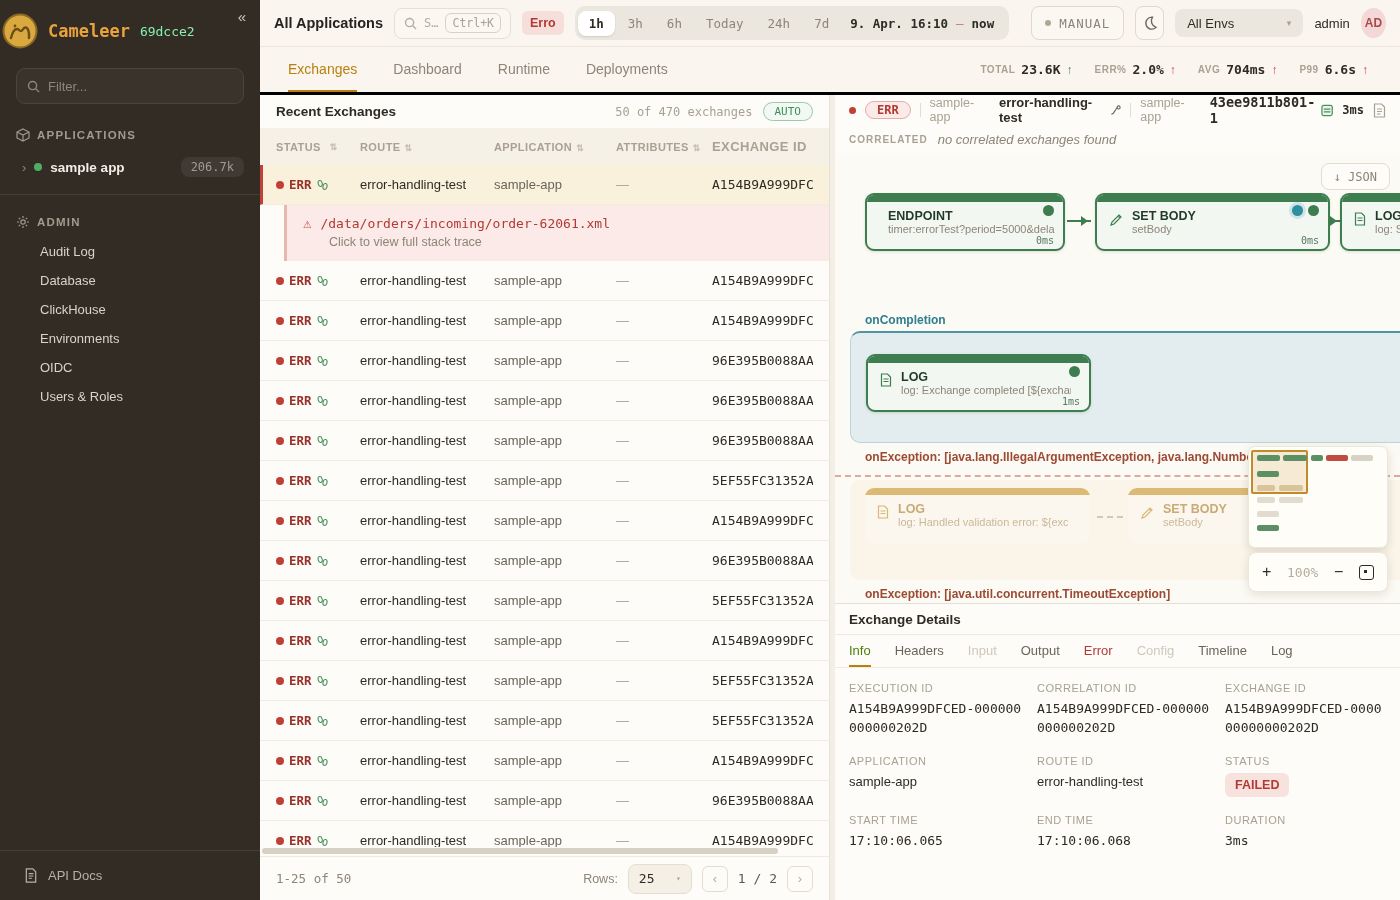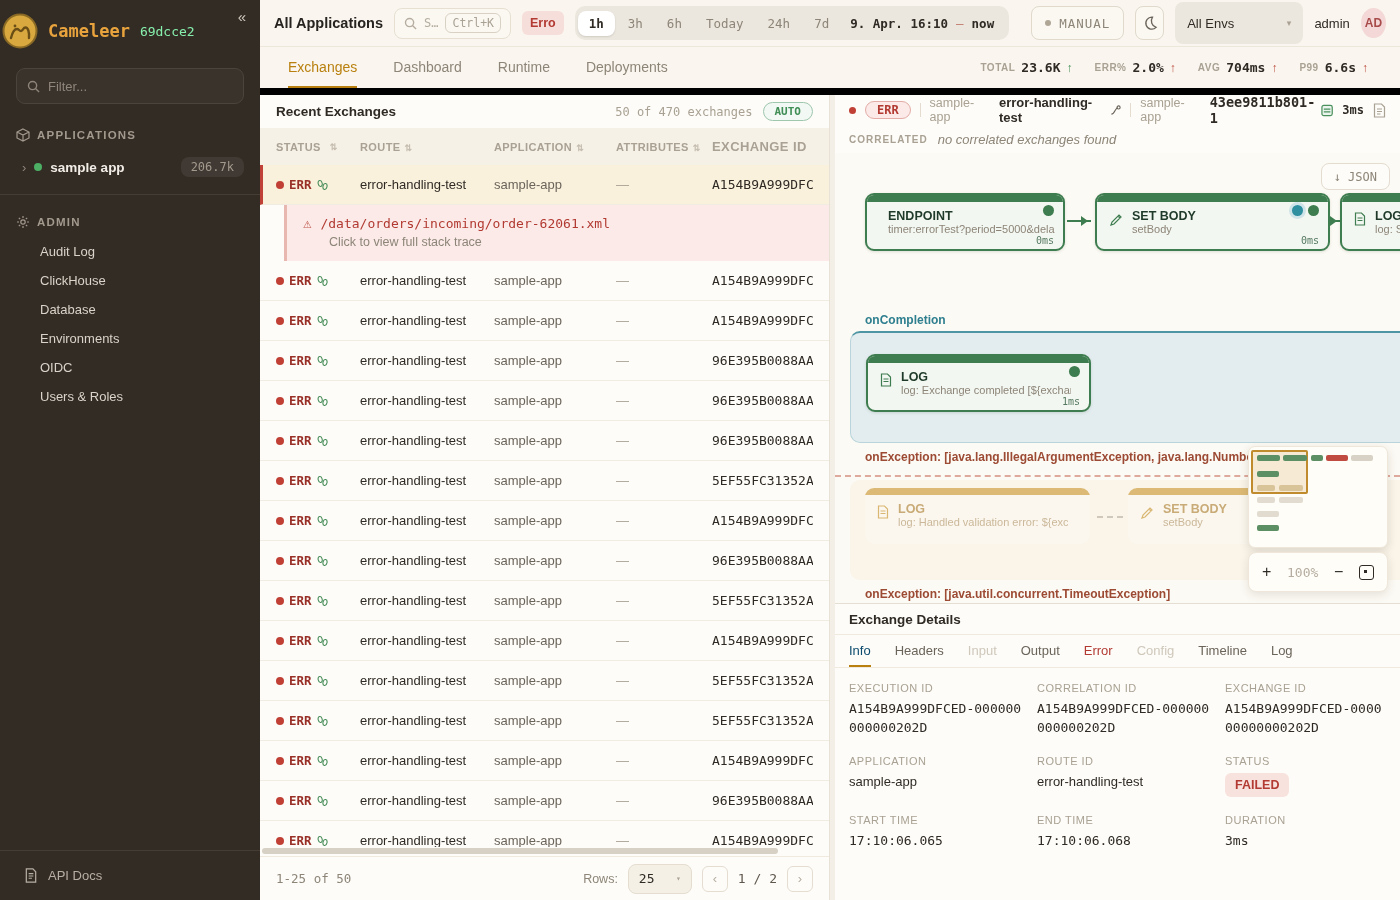--- a/index.html
+++ b/index.html
@@ -37,42 +37,42 @@
   .h-chip{background:#f6dedb;color:#b23a32;font-weight:bold;font-size:12.5px;border-radius:6px;padding:5px 8px;cursor:pointer;white-space:nowrap}
   .h-seg{background:#ece7de;border-radius:10px;height:34px;display:flex;align-items:center;padding:3px;gap:2px}
   .seg{padding:5px 11px;border-radius:8px;color:#8d8578;font-family:"DejaVu Sans Mono",monospace;font-size:12.5px;cursor:pointer;white-space:nowrap}
   .seg.active{background:#fff;color:#2f2a24;font-weight:bold;box-shadow:0 1px 2px rgba(0,0,0,.12)}
   .h-date{display:flex;align-items:center;gap:8px;padding:0 12px 0 8px;font-family:"DejaVu Sans Mono",monospace;font-size:12.5px;font-weight:bold;color:#2f2a24;white-space:nowrap}
   .h-date .sep{color:#c0776a;font-weight:normal}
   .h-btn{height:34px;border:1px solid #e0d9cc;background:#fbf8f2;border-radius:8px;display:flex;align-items:center;gap:8px;padding:0 13px;cursor:pointer}
   .h-btn .bdot{width:6px;height:6px;border-radius:50%;background:#b0a696}
   .h-btn .bl{font-family:"DejaVu Sans Mono",monospace;font-size:12.5px;color:#8d8578;letter-spacing:1px}
   .h-icnbtn{width:34px;height:34px;border:1px solid #e0d9cc;background:#fbf8f2;border-radius:8px;display:flex;align-items:center;justify-content:center;cursor:pointer}
-  .h-env{height:42px;width:148px;background:#ece7de;border-radius:8px;display:flex;align-items:center;padding:0 12px;font-size:13px;color:#2f2a24;cursor:pointer}
+  .h-env{height:28px;width:148px;background:#ece7de;border-radius:8px;display:flex;align-items:center;padding:0 12px;font-size:13px;color:#2f2a24;cursor:pointer}
   .h-env .caret{margin-left:auto;color:#a9a193;font-size:9px}
   .h-user{font-size:13px;color:#2f2a24;white-space:nowrap}
   .h-avatar{width:30px;height:30px;border-radius:50%;background:#f3d8d7;color:#a84a4a;font-weight:bold;font-size:12px;display:flex;align-items:center;justify-content:center;cursor:pointer}
 
   
-  .navrow{position:absolute;left:260px;top:47px;right:0;height:48px;background:#faf6ef;border-bottom:7px solid #000000;display:flex;align-items:stretch;padding:0 28px}
+  .navrow{position:absolute;left:260px;top:47px;right:0;height:48px;background:#faf6ef;border-bottom:3px solid #000000;display:flex;align-items:stretch;padding:0 28px}
   .ntab{display:flex;align-items:center;margin-right:36px;font-size:14px;color:#8d8578;border-bottom:2.5px solid transparent;cursor:pointer}
   .ntab.active{color:#b9800f;border-color:#b9800f}
   .statsbar{margin-left:auto;display:flex;align-items:center;gap:22px;padding-right:4px}
   .stat{display:flex;align-items:center;gap:6px}
   .stat .sl{font-size:10px;font-weight:bold;color:#a9a193;letter-spacing:.5px}
   .stat .svv{font-family:"DejaVu Sans Mono",monospace;font-weight:bold;font-size:13px;color:#2f2a24}
   .stat .arr{font-size:12px;font-weight:bold}
   .arr.g{color:#3f8e55}.arr.r{color:#bb4a3d}
 
   
   .lpanel{position:absolute;left:260px;top:95px;width:570px;bottom:0;background:#fdfcf8;border-right:1px solid #e8e2d6;display:flex;flex-direction:column}
   .lp-head{height:33px;flex:0 0 auto;display:flex;align-items:center;padding:0 16px;gap:10px}
   .lp-title{font-weight:bold;font-size:13.5px}
   .lp-count{margin-left:auto;font-family:"DejaVu Sans Mono",monospace;font-size:12px;color:#a9a193}
-  .auto-pill{border:1px solid #9ec7ad;color:#3f8e55;background:#f2f8f3;font-family:"DejaVu Sans Mono",monospace;font-weight:bold;font-size:11px;padding:2px 11px;border-radius:999px;cursor:pointer}
+  .auto-pill{border:1px solid #9ec7ad;color:#3f8e55;background:#f2f8f3;font-family:"DejaVu Sans Mono",monospace;font-weight:normal;font-size:11px;padding:2px 11px;border-radius:999px;cursor:pointer}
   .tbl-head{height:37px;flex:0 0 auto;background:#f6f1e7;display:flex;align-items:center;padding:0 16px;font-size:11px;font-weight:bold;color:#a9a193;letter-spacing:.4px}
   .col-sort{font-size:9px;color:#c4bcae;margin-left:4px}
   .c-status{width:84px;flex:0 0 auto;display:flex;align-items:center;gap:5px}
   .c-route{width:134px;flex:0 0 auto;white-space:nowrap;overflow:hidden}
   .c-app{width:122px;flex:0 0 auto;color:#6b645a;white-space:nowrap;overflow:hidden}
   .c-attr{width:96px;flex:0 0 auto;color:#a9a193}
   .c-id{flex:1;min-width:0;white-space:nowrap;overflow:hidden;font-size:13px}
   .tbl-head .c-app,.tbl-head .c-attr{color:#a9a193}
   .rowsarea{flex:1;min-height:0;overflow:hidden}
   .row{height:40px;display:flex;align-items:center;padding:0 16px;border-bottom:1px solid #f1ece2;font-size:13px;cursor:pointer;background:#fdfcf8}
@@ -139,21 +139,21 @@
   .z-btn{font-size:16px;color:#2f2a24;cursor:pointer;line-height:1}
   .z-level{font-family:"DejaVu Sans Mono",monospace;font-size:13px;color:#b5ada0}
   .z-fit{width:15px;height:15px;border:1.7px solid #2f2a24;border-radius:3px;position:relative;cursor:pointer}
   .z-fit:after{content:"";position:absolute;left:4px;top:4px;width:3px;height:3px;background:#2f2a24}
 
   
   .xdetails{flex:1;min-height:0;border-top:1px solid #e5dfd3;display:flex;flex-direction:column;background:#fdfcf8}
   .xd-title{height:31px;flex:0 0 auto;display:flex;align-items:center;padding:0 14px;font-weight:bold;font-size:13.5px;border-bottom:1px solid #efe9de}
   .xd-tabs{height:33px;flex:0 0 auto;display:flex;align-items:stretch;gap:24px;padding:0 14px;border-bottom:1px solid #efe9de}
   .xtab{display:flex;align-items:center;font-size:13px;color:#6b645a;border-bottom:2px solid transparent;cursor:pointer}
-  .xtab.active{color:#0c4a6e;border-color:#b9800f}
+  .xtab.active{color:#4d7c0f;border-color:#b9800f}
   .xtab.dis{color:#cfc8bb}
   .xtab.err{color:#b23a32}
   .xd-grid{padding:14px;display:grid;grid-template-columns:188px 188px 1fr;row-gap:17px}
   .xf-label{font-size:11px;font-weight:normal;color:#a9a193;letter-spacing:.5px;margin-bottom:6px}
   .xf-val{font-size:13px;color:#2f2a24;max-width:178px;line-height:1.45}
   .xf-val.mono{font-family:"DejaVu Sans Mono",monospace;word-break:break-all}
   .xf-val.badge{display:inline-block;background:#f8e2de;color:#b23a32;font-weight:bold;font-size:12.5px;padding:3px 10px;border-radius:6px;max-width:none}
   svg{display:block}
 </style>
 </head>
@@ -193,22 +193,22 @@
   <div class="sb-section">
     <svg width="14" height="14" viewBox="0 0 14 14">
         <circle cx="7" cy="7" r="2.2" fill="none" stroke="#a39a8e" stroke-width="1.2"></circle>
         <path d="M7 1v2M7 11v2M1 7h2M11 7h2M2.8 2.8l1.4 1.4M9.8 9.8l1.4 1.4M11.2 2.8 9.8 4.2M4.2 9.8l-1.4 1.4" stroke="#a39a8e" stroke-width="1.2"></path>
       </svg>
     <span>ADMIN</span>
   </div>
   <div>
 
   <div class="sb-item">Audit Log</div>
+      <div class="sb-item">Database</div>
       <div class="sb-item">ClickHouse</div>
-      <div class="sb-item">Database</div>
       <div class="sb-item">Environments</div>
       <div class="sb-item">OIDC</div>
       <div class="sb-item">Users &amp; Roles</div>
     </div>
   <div class="sb-bottom">
     <svg width="14" height="15" viewBox="0 0 14 16">
         <path d="M2 1h7l3 3v11H2z" fill="none" stroke="#b8afa4" stroke-width="1.3"></path>
         <path d="M4.5 6h5M4.5 8.5h5M4.5 11h3.5" stroke="#b8afa4" stroke-width="1.1"></path>
       </svg>
     <span>API Docs</span>

